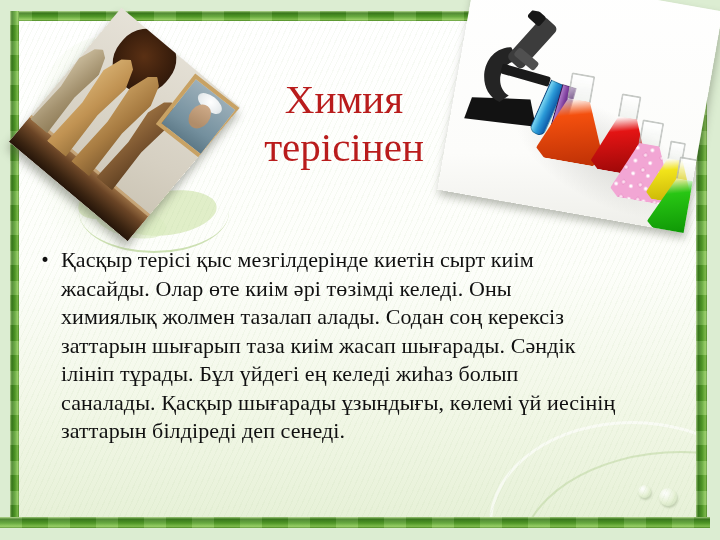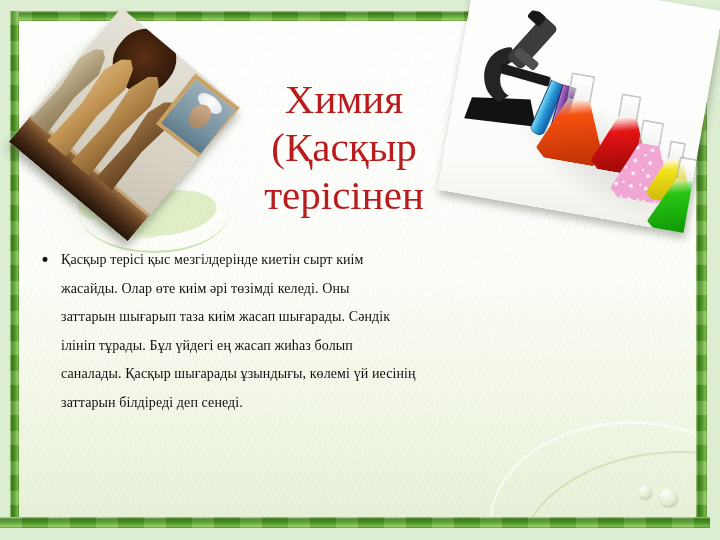--- a/index.html
+++ b/index.html
@@ -43,21 +43,21 @@
   .bar.right{left:696px;top:11px;width:11px;height:506px;}
   .bar.bottom{left:0;top:517px;width:710px;height:11px;}
   .bar.v::after{content:"";position:absolute;inset:0;background:repeating-linear-gradient(to bottom,rgba(255,255,255,.14) 0 14px,rgba(0,60,0,.12) 14px 30px);}
   .bar.h::after{content:"";position:absolute;inset:0;background:repeating-linear-gradient(to right,rgba(255,255,255,.10) 0 22px,rgba(0,60,0,.10) 22px 48px);}
   
   .title{position:absolute;left:134px;top:44px;width:420px;z-index:6;text-align:center;
     font-size:41px;line-height:48px;color:#b91c1c;margin-top:31px;}
   
   .body{position:absolute;left:40px;top:246px;z-index:6;color:#101010;}
   .body .marker{position:absolute;left:0;top:0;font-size:17px;line-height:28.5px;font-family:"DejaVu Sans",sans-serif;}
-  .body .line{padding-left:21px;font-size:14px;line-height:28.5px;white-space:nowrap;letter-spacing:.1px;}
+  .body .line{padding-left:21px;font-size:22px;line-height:28.5px;white-space:nowrap;letter-spacing:.1px;}
   
   .watermark{position:absolute;left:8px;top:525px;z-index:3;font-family:"Liberation Sans","DejaVu Sans",sans-serif;
     font-size:12.5px;color:#8e938b;letter-spacing:.3px;}
   
   .photo{position:absolute;z-index:5;overflow:hidden;}
   .photo-pelts{left:47px;top:37px;width:155px;height:175px;transform:rotate(40deg);
     background:linear-gradient(165deg,#e6e2d8 0%,#d6d0c2 60%,#c6bfae 100%);
     box-shadow:3px 6px 10px rgba(80,85,70,.45);}
   .shelf{position:absolute;left:0;top:140px;width:100%;height:35px;
     background:linear-gradient(to bottom,#a5794a 0%,#6b4526 35%,#3c2512 75%,#241409 100%);}
@@ -124,30 +124,30 @@
   </div>
 
   <div class="bar h top"></div>
   <div class="bar v left"></div>
   <div class="bar v right"></div>
   <div class="bar h bottom"></div>
 
 
   <div class="title">
     <div class="tline">Химия</div>
-    <div class="tline">(Қасқыр</div>
     <div class="tline">терісінен</div>
   </div>
 
   <div class="body">
     <span class="marker">•</span>
     <div class="line">Қасқыр терісі қыс мезгілдерінде киетін сырт киім</div>
     <div class="line">жасайды. Олар өте киім әрі төзімді келеді. Оны</div>
+    <div class="line">химиялық жолмен тазалап алады. Содан соң керексіз</div>
     <div class="line">заттарын шығарып таза киім жасап шығарады. Сәндік</div>
-    <div class="line">ілініп тұрады. Бұл үйдегі ең жасап жиһаз болып</div>
+    <div class="line">ілініп тұрады. Бұл үйдегі ең келеді жиһаз болып</div>
     <div class="line">саналады. Қасқыр шығарады ұзындығы, көлемі үй иесінің</div>
     <div class="line">заттарын білдіреді деп сенеді.</div>
   </div>
 
   <div class="photo photo-pelts">
     <div class="shelf"></div>
     <div class="coat"></div>
     <div class="pelt p1"></div>
     <div class="pelt p2"></div>
     <div class="pelt p3"></div>

